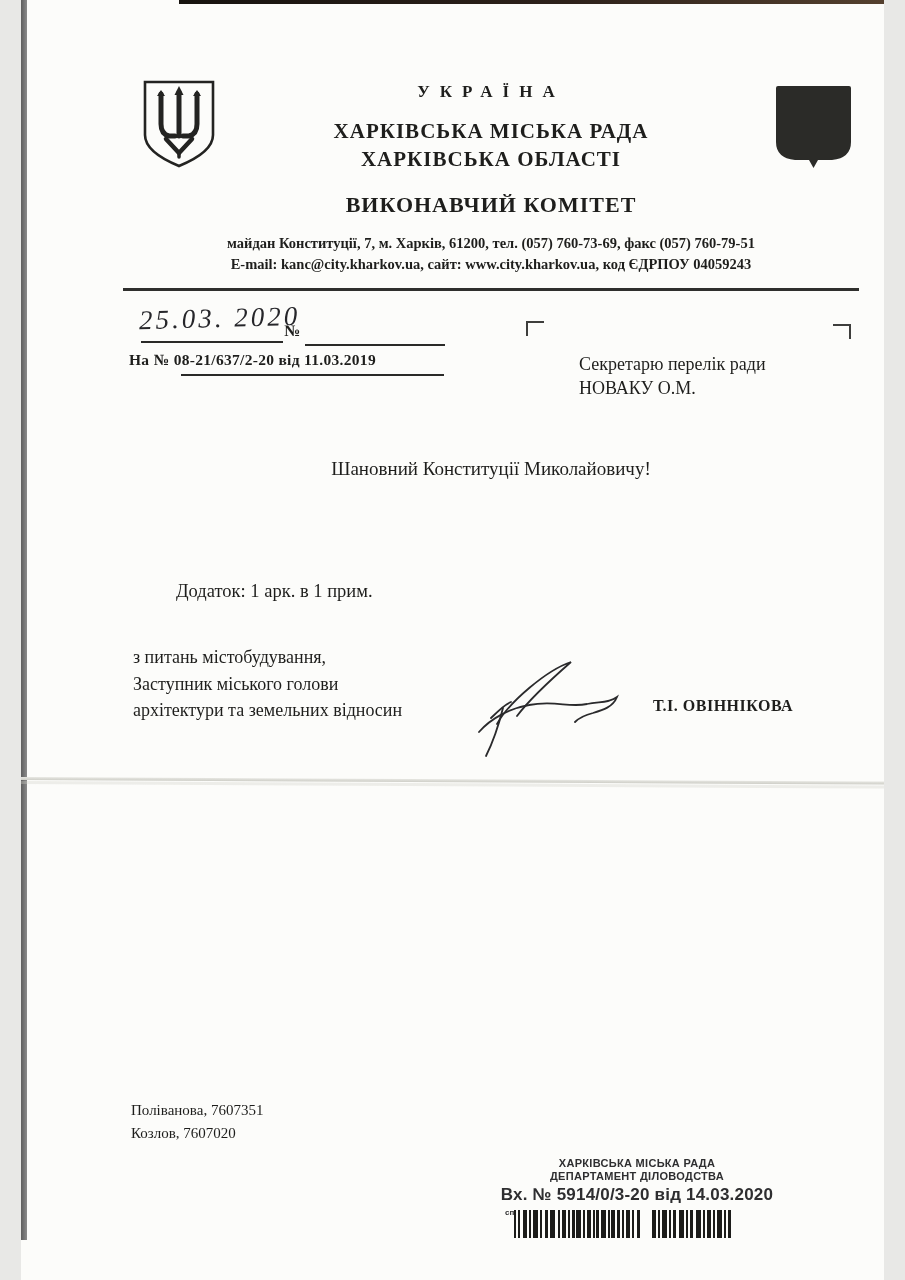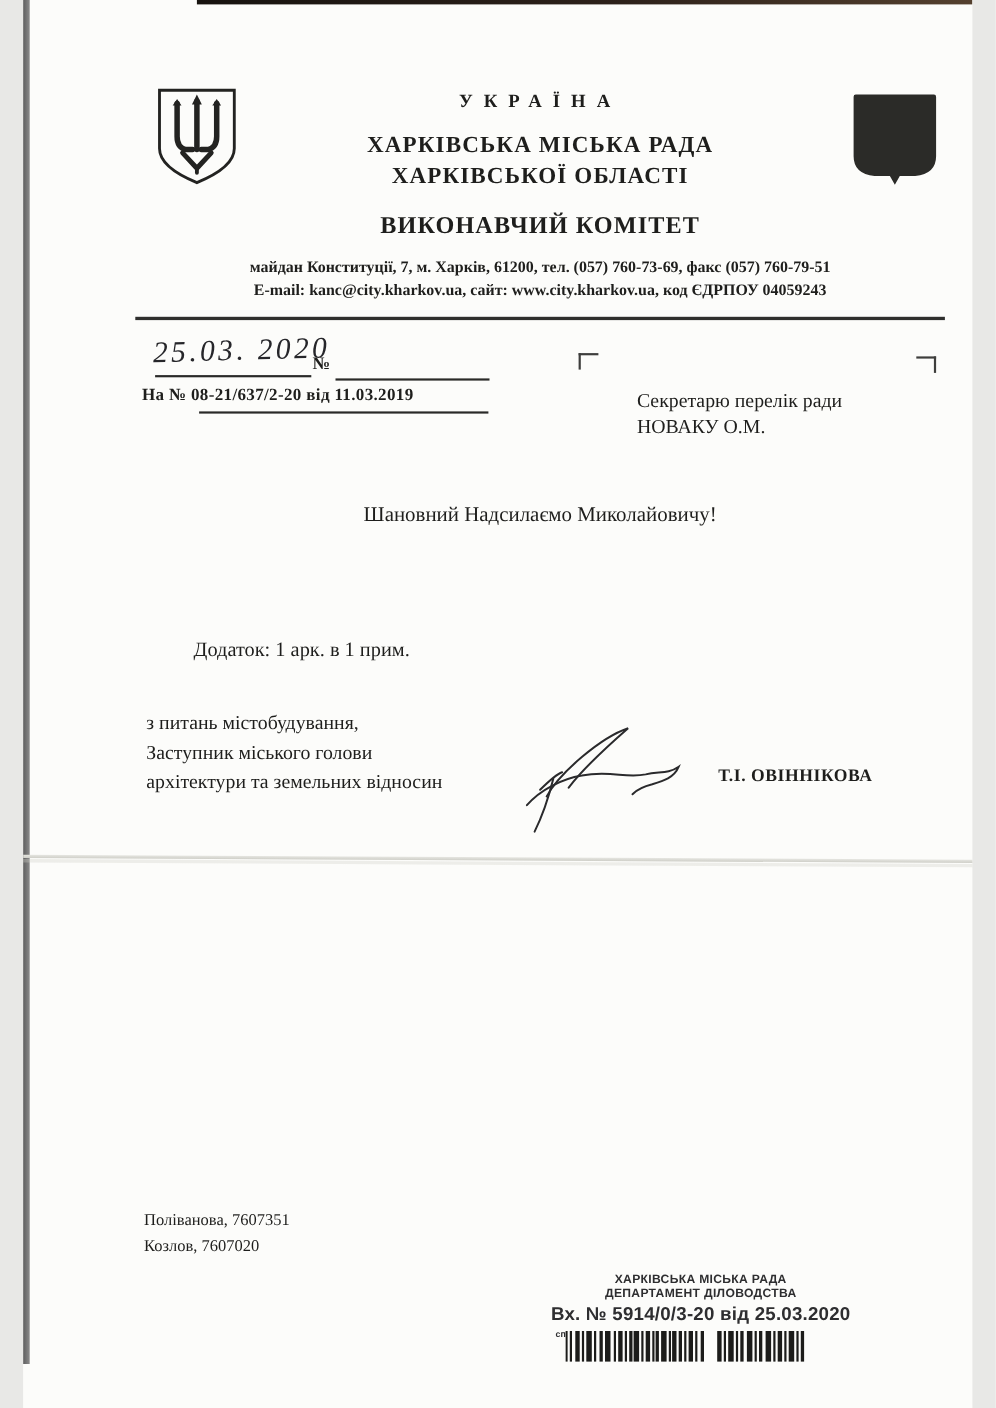--- a/index.html
+++ b/index.html
@@ -89,42 +89,42 @@
     </svg>
   </div>
   <div class="emblem-redacted">
     <svg width="83" height="90" viewBox="0 0 83 90">
       <path d="M4 4 Q4 2 6 2 H77 Q79 2 79 4 V58 Q79 74 60 76 L46 76 L41.5 84 L37 76 L23 76 Q4 74 4 58 Z" fill="#2b2b28"></path>
     </svg>
   </div>
 
   <div class="hdr country">УКРАЇНА</div>
   <div class="hdr org1">ХАРКІВСЬКА МІСЬКА РАДА</div>
-  <div class="hdr org2">ХАРКІВСЬКОЇ ОБЛАСТІ</div>
+  <div class="hdr org2">ХАРКІВСЬКА ОБЛАСТІ</div>
   <div class="hdr dept">ВИКОНАВЧИЙ КОМІТЕТ</div>
   <div class="hdr addr1">майдан Конституції, 7, м. Харків, 61200, тел. (057) 760-73-69, факс (057) 760-79-51</div>
   <div class="hdr addr2">E-mail: kanc@city.kharkov.ua, сайт: www.city.kharkov.ua, код ЄДРПОУ 04059243</div>
   <div class="hrule"></div>
 
   <div class="hand-date">25.03. 2020</div>
   <div class="uline1"></div>
   <div class="num-sign">№</div>
   <div class="uline2"></div>
   <div class="reply-line">На № 08-21/637/2-20 від 11.03.2019</div>
   <div class="uline3"></div>
 
   <div class="corner-l"></div>
   <div class="corner-r"></div>
 
   <div class="recipient">
     <div>Секретарю перелік ради</div>
     <div>НОВАКУ О.М.</div>
   </div>
 
-  <div class="salutation">Шановний Надсилаємо Миколайовичу!</div>
+  <div class="salutation">Шановний Конституції Миколайовичу!</div>
   <div class="body-app">Додаток: 1 арк. в 1 прим.</div>
 
   <div class="sig-titles">
     <div>з питань містобудування,</div>
     <div>Заступник міського голови</div>
     <div>архітектури та земельних відносин</div>
   </div>
   <div class="sig-svg">
     <svg width="172" height="100" viewBox="0 0 172 100">
       <g fill="none" stroke="#2a2a2c" stroke-width="1.8" stroke-linecap="round">
@@ -138,21 +138,21 @@
   <div class="sig-name">Т.І. ОВІННІКОВА</div>
 
   <div class="contacts">
     <div>Поліванова, 7607351</div>
     <div>Козлов, 7607020</div>
   </div>
 
   <div class="stamp">
     <div class="stamp-org">ХАРКІВСЬКА МІСЬКА РАДА</div>
     <div class="stamp-dept">ДЕПАРТАМЕНТ ДІЛОВОДСТВА</div>
-    <div class="stamp-reg">Вх. № 5914/0/3-20 від 25.03.2020</div>
+    <div class="stamp-reg">Вх. № 5914/0/3-20 від 14.03.2020</div>
     <div class="barcode-row">
       <span class="barcode-prefix">сп</span>
       <span class="barcode">
         <svg width="218" height="28" viewBox="0 0 218 28">
           <g fill="#1c1c1a">
             <rect x="0" y="0" width="2" height="28"></rect>
               <rect x="4" y="0" width="2" height="28"></rect>
             <rect x="9" y="0" width="4" height="28"></rect>
               <rect x="15" y="0" width="2" height="28"></rect>
             <rect x="19" y="0" width="5" height="28"></rect>

